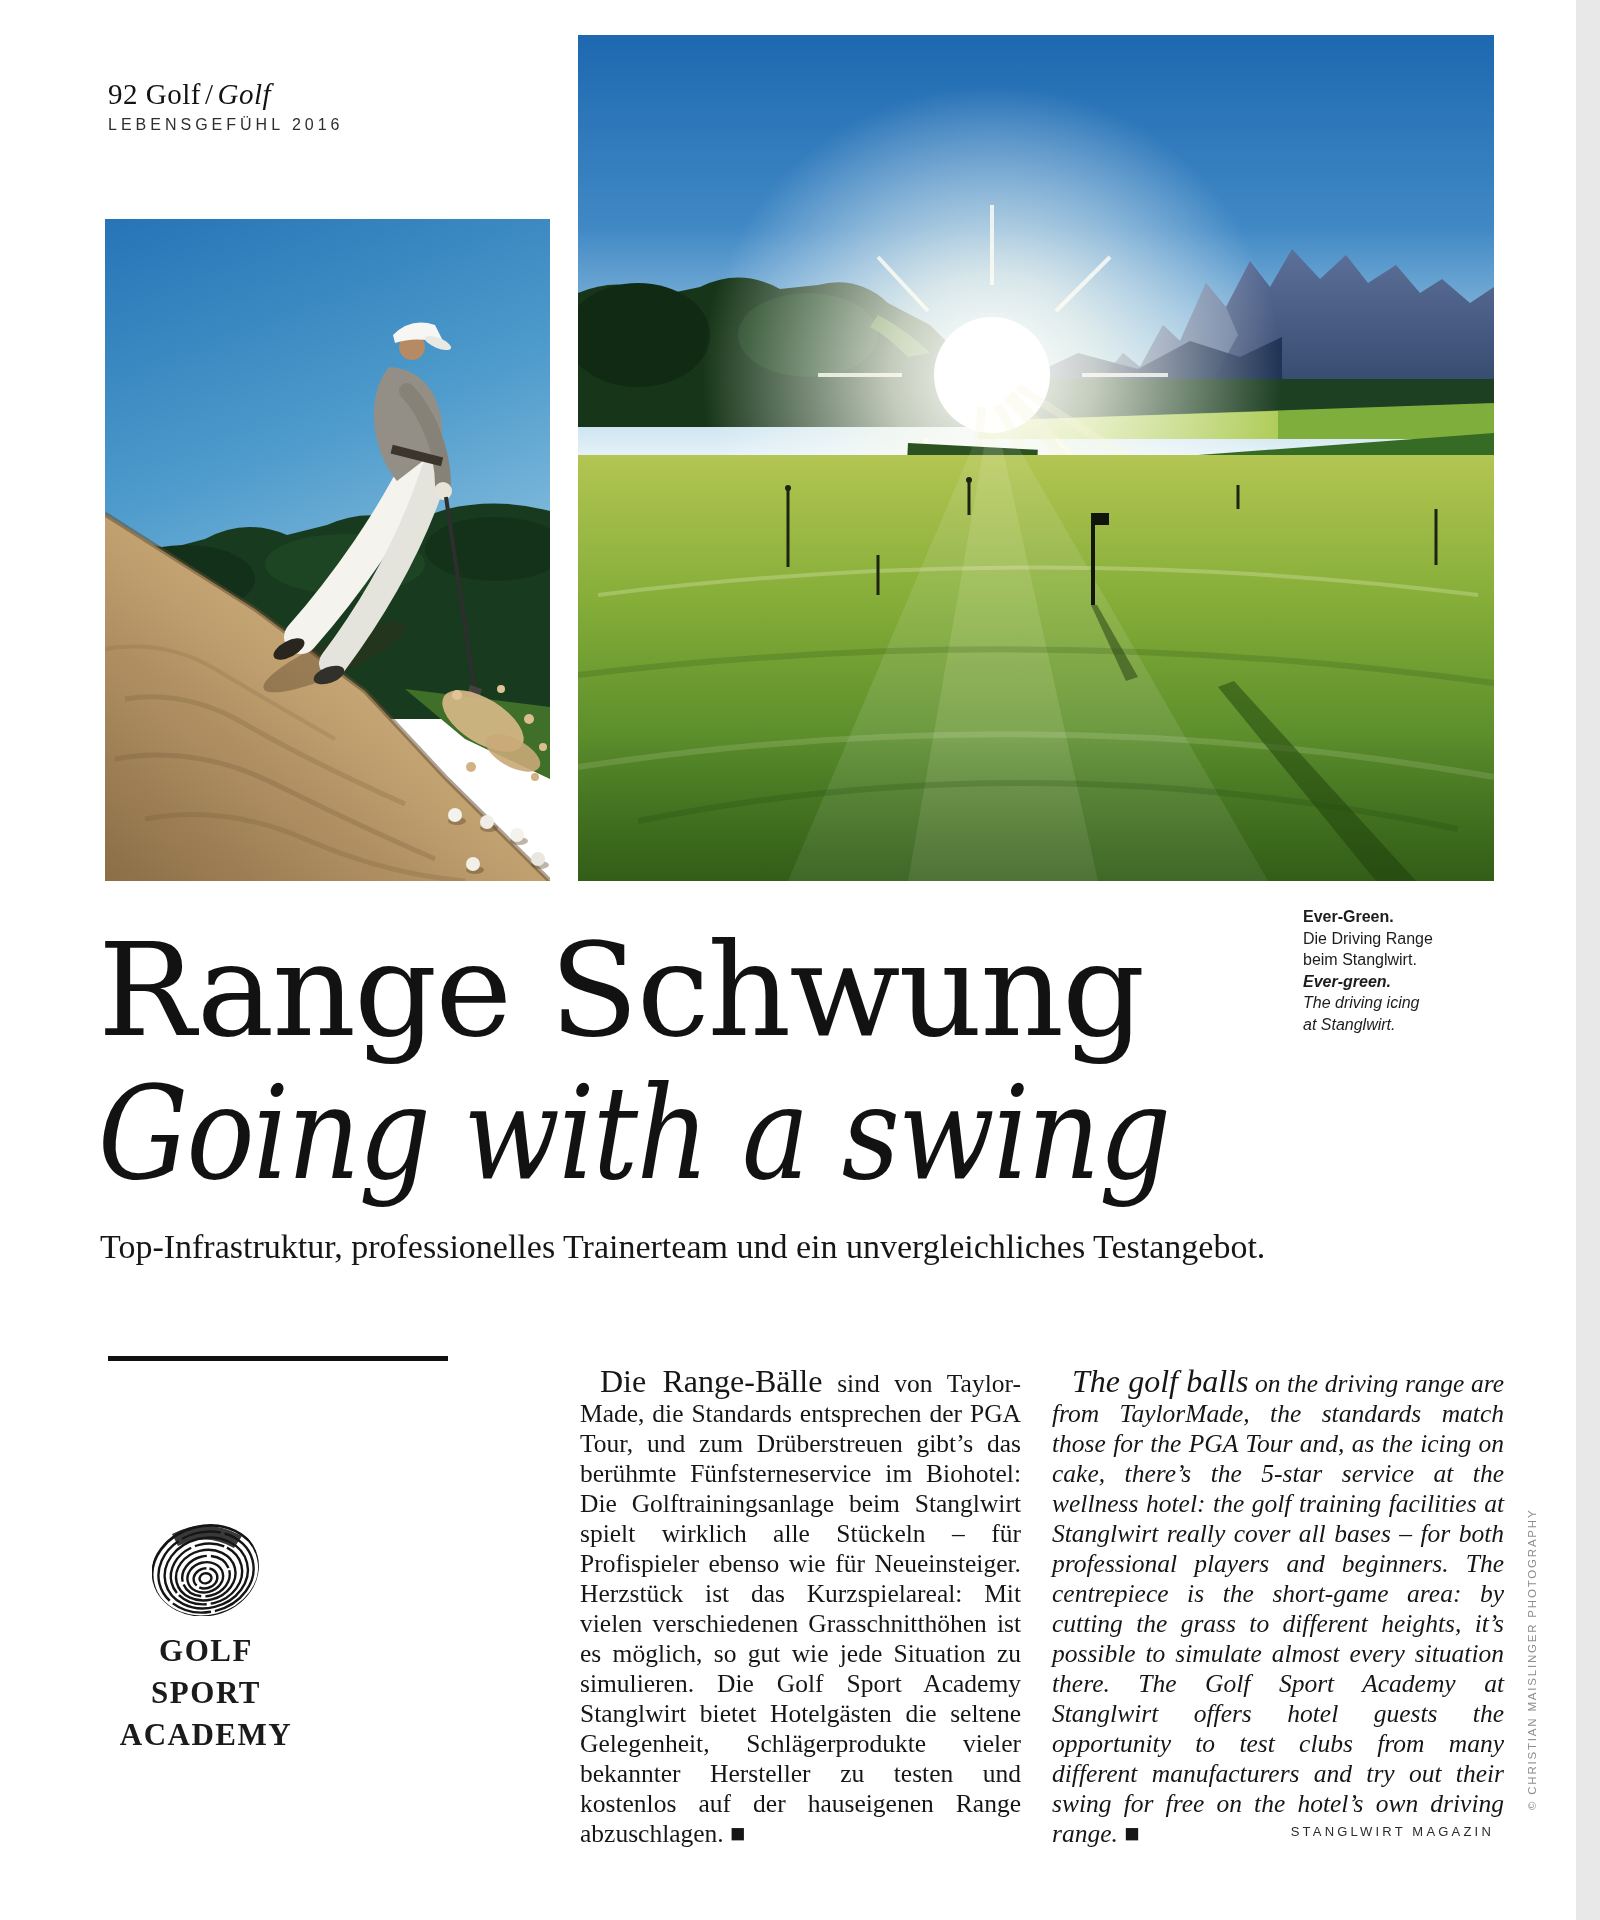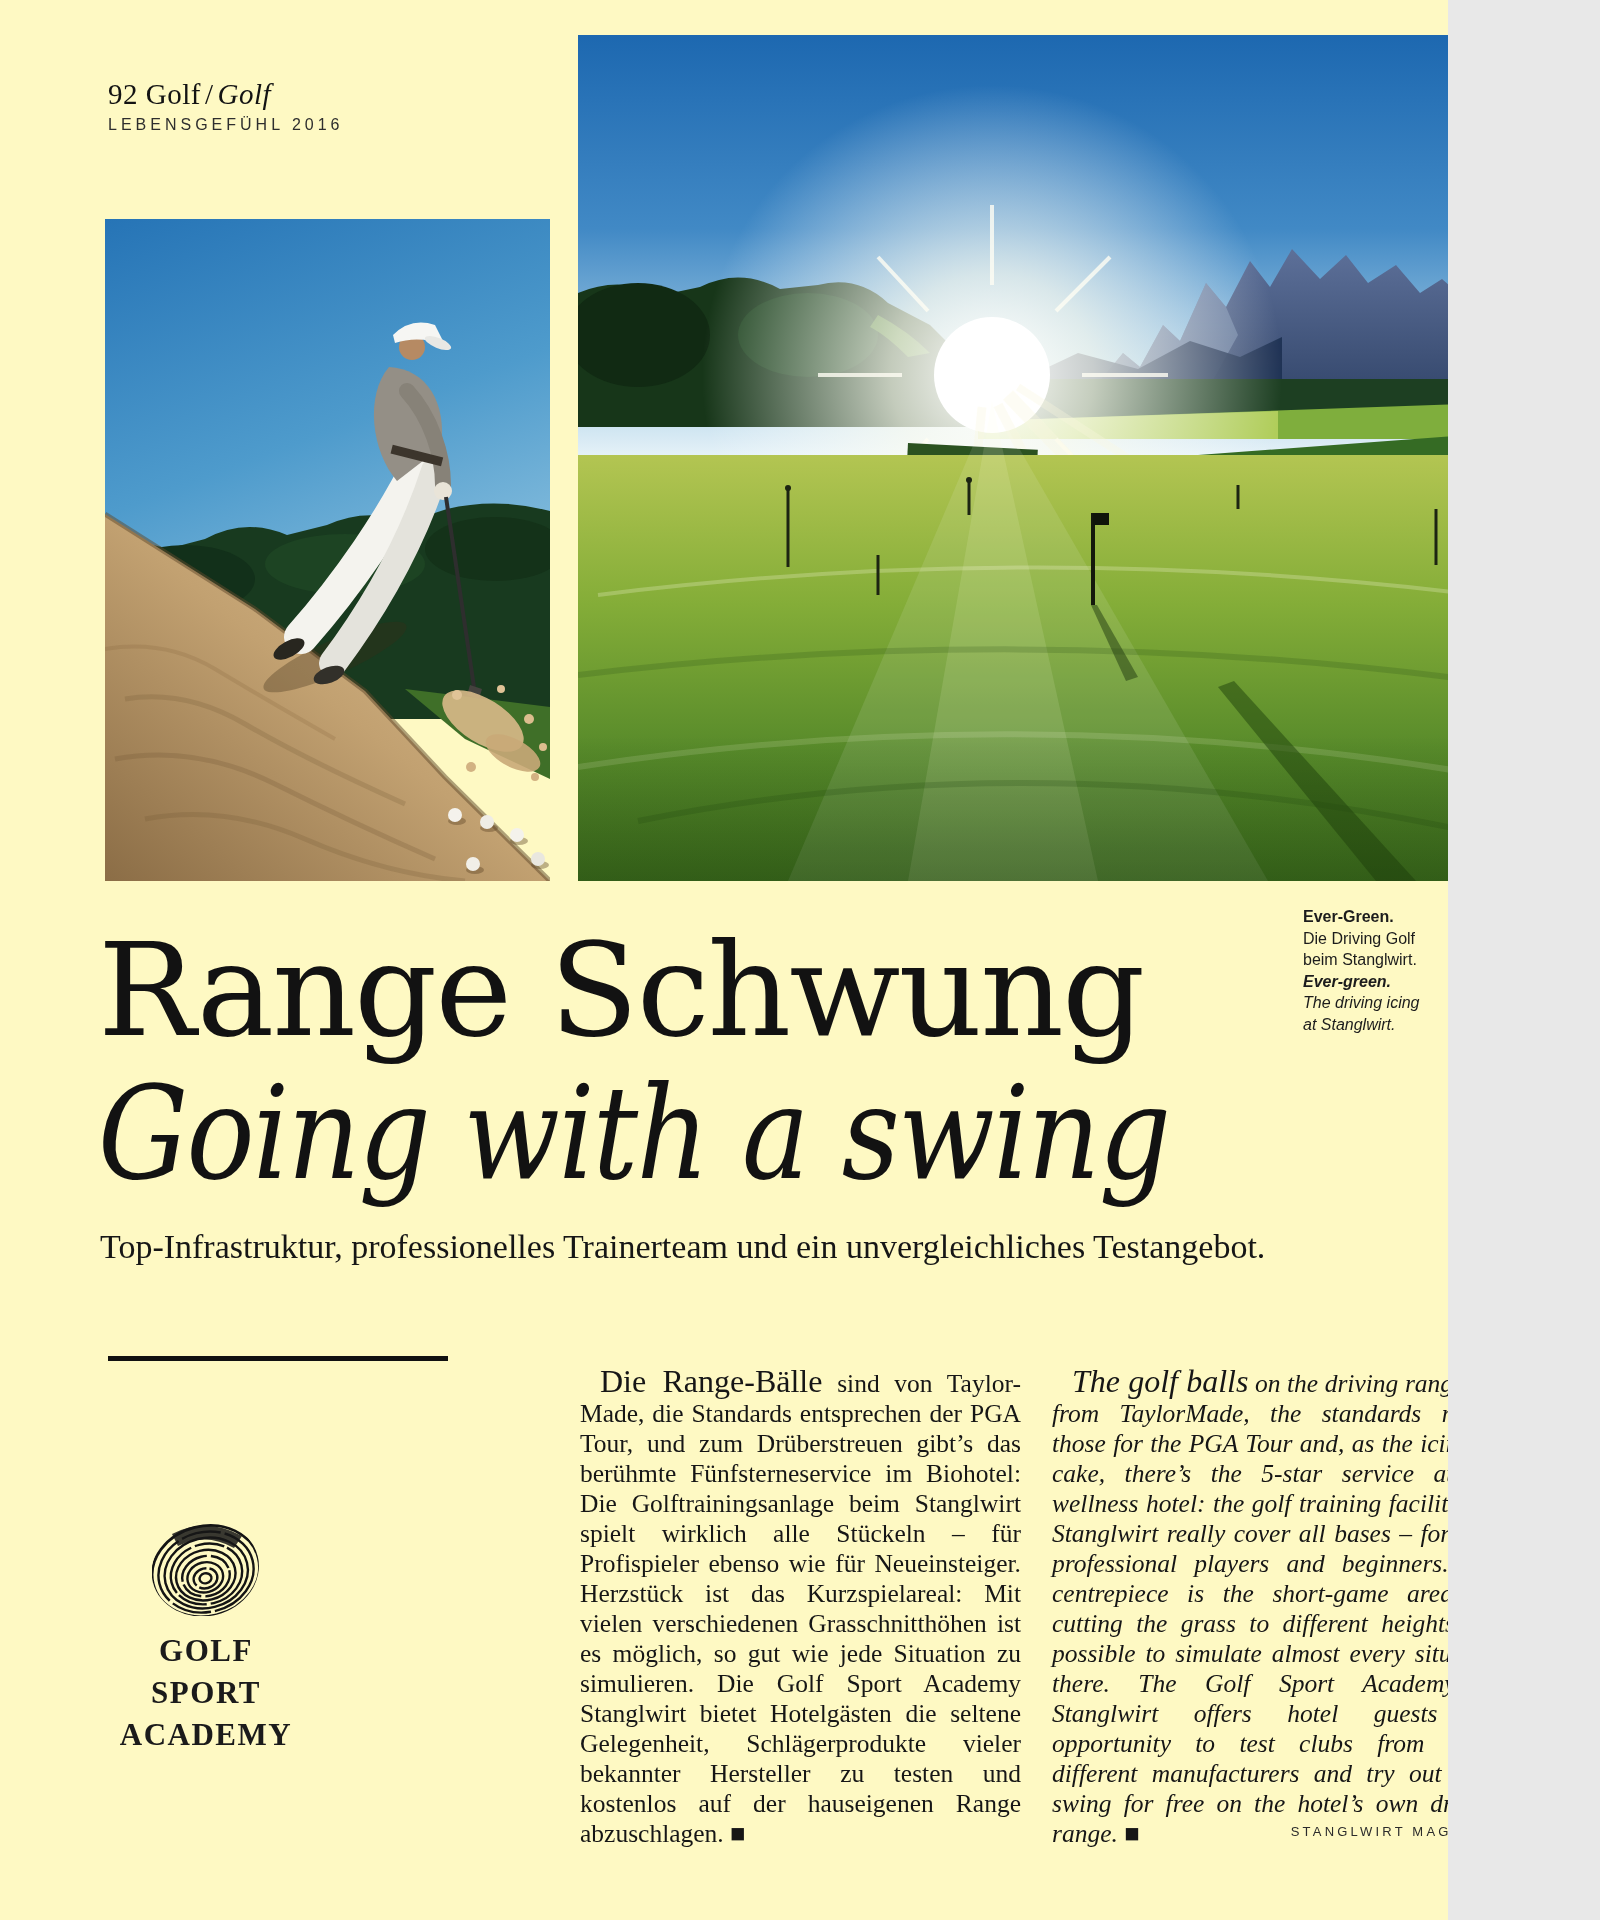--- a/index.html
+++ b/index.html
@@ -1,16 +1,16 @@
 <!DOCTYPE html>
 <html><head>
 <meta charset="utf-8">
 <style>
   html,body{margin:0;padding:0;background:#e8e8e8;}
-  .page{position:relative;width:1448px;height:1920px;background:#fef9c3;overflow:hidden;
+  .page{position:relative;width:1576px;height:1920px;background:#ffffff;overflow:hidden;
         font-family:"Liberation Serif",serif;color:#1a1a1a;}
   .abs{position:absolute;}
 
   
   .kicker{left:108px;top:78px;font-size:29px;letter-spacing:.5px;color:#131313;white-space:nowrap;}
   .kicker .it{font-style:italic;}
   .kicker .sl{padding:0 4px;font-weight:300;}
   .edition{left:108px;top:116px;font-family:Liberation Sans, sans-serif;font-size:16px;
            letter-spacing:4px;color:#2e2e2e;white-space:nowrap;}
 
@@ -226,21 +226,21 @@
       <line x1="515" y1="478" x2="515" y2="570" stroke="#14180c" stroke-width="4"></line>
       <rect x="515" y="478" width="16" height="12" fill="#10140a"></rect>
       <path d="M513,570 L519,570 L560,642 L548,646 Z" fill="#203a10" opacity="0.5"></path>
     </g>
     <path d="M640,652 L656,646 L838,846 L798,846 Z" fill="#24480f" opacity="0.55"></path>
     <rect x="0" y="700" width="916" height="146" fill="url(#vign)"></rect>
   </svg>
 
   <div class="abs caption">
     <div class="b">Ever-Green.</div>
-    <div>Die Driving Golf</div>
+    <div>Die Driving Range</div>
     <div>beim Stanglwirt.</div>
     <div class="bi">Ever-green.</div>
     <div class="i">The driving icing</div>
     <div class="i">at Stanglwirt.</div>
   </div>
 
   <h1 class="abs headline-de" style="margin:0;font-weight:400;">Range Schwung</h1>
   <h1 class="abs headline-en" style="margin:0;font-weight:400;">Going with a swing</h1>
   <div class="abs subhead-de">Top-Infrastruktur, professionelles Trainerteam und ein unvergleichliches Testangebot.</div>
 

